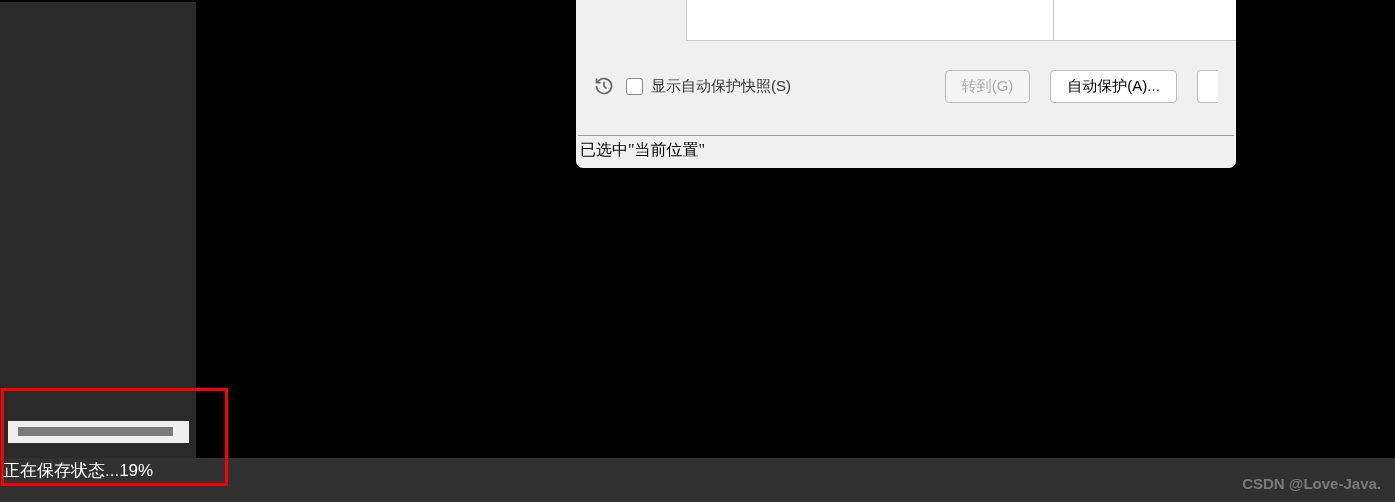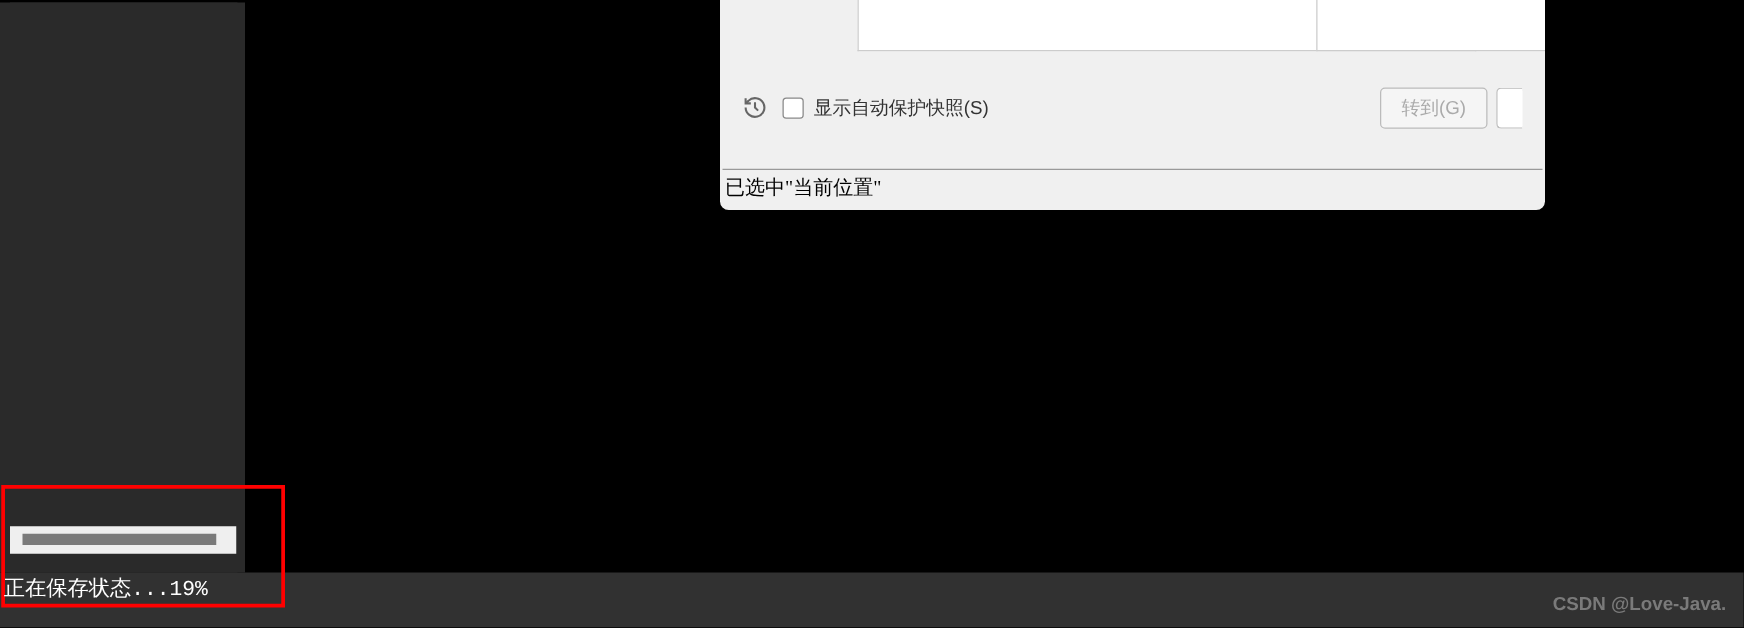--- a/index.html
+++ b/index.html
@@ -108,21 +108,21 @@
     
     .checkbox-label {
       font-size: 15px;
       color: #333;
       cursor: pointer;
     }
     
     .button-group {
       margin-left: auto;
       display: flex;
-      gap: 7px;
+      gap: 20px;
     }
     
     .btn {
       padding: 6px 16px;
       font-size: 15px;
       border: 1px solid #bbb;
       border-radius: 4px;
       background: #fff;
       cursor: pointer;
     }
@@ -194,21 +194,21 @@
       background: #313131;
     }
     
     .status-text {
       position: absolute;
       left: 3px;
       bottom: 20px;
       font-size: 17px;
       color: #fff;
       z-index: 11;
-      font-family: Liberation Mono, monospace;
+      font-family: Liberation Sans, sans-serif;
     }
     
     .watermark {
       position: absolute;
       right: 14px;
       bottom: 10px;
       font-size: 15px;
       color: #7a7a7a;
       font-family: sans-serif;
       font-weight: bold;
@@ -233,20 +233,21 @@
         <path d="M3 12a9 9 0 1 0 2.64-6.36L3 8"></path>
         <polyline points="3 3 3 8 8 8"></polyline>
         <polyline points="12 7 12 12 15 15"></polyline>
       </svg>
     </span>
     <span class="checkbox"></span>
     <span class="checkbox-label">显示自动保护快照(S)</span>
 
     <div class="button-group">
       <button class="btn" disabled="">转到(G)</button>
+      <button class="btn">自动保护(A)...</button>
       <button class="btn btn-cut">&nbsp;</button>
     </div>
   </div>
 
   <div class="dialog-divider"></div>
 
   <div class="status-row">已选中"当前位置"</div>
 </div>
 
 <div class="progress-tile"></div>

